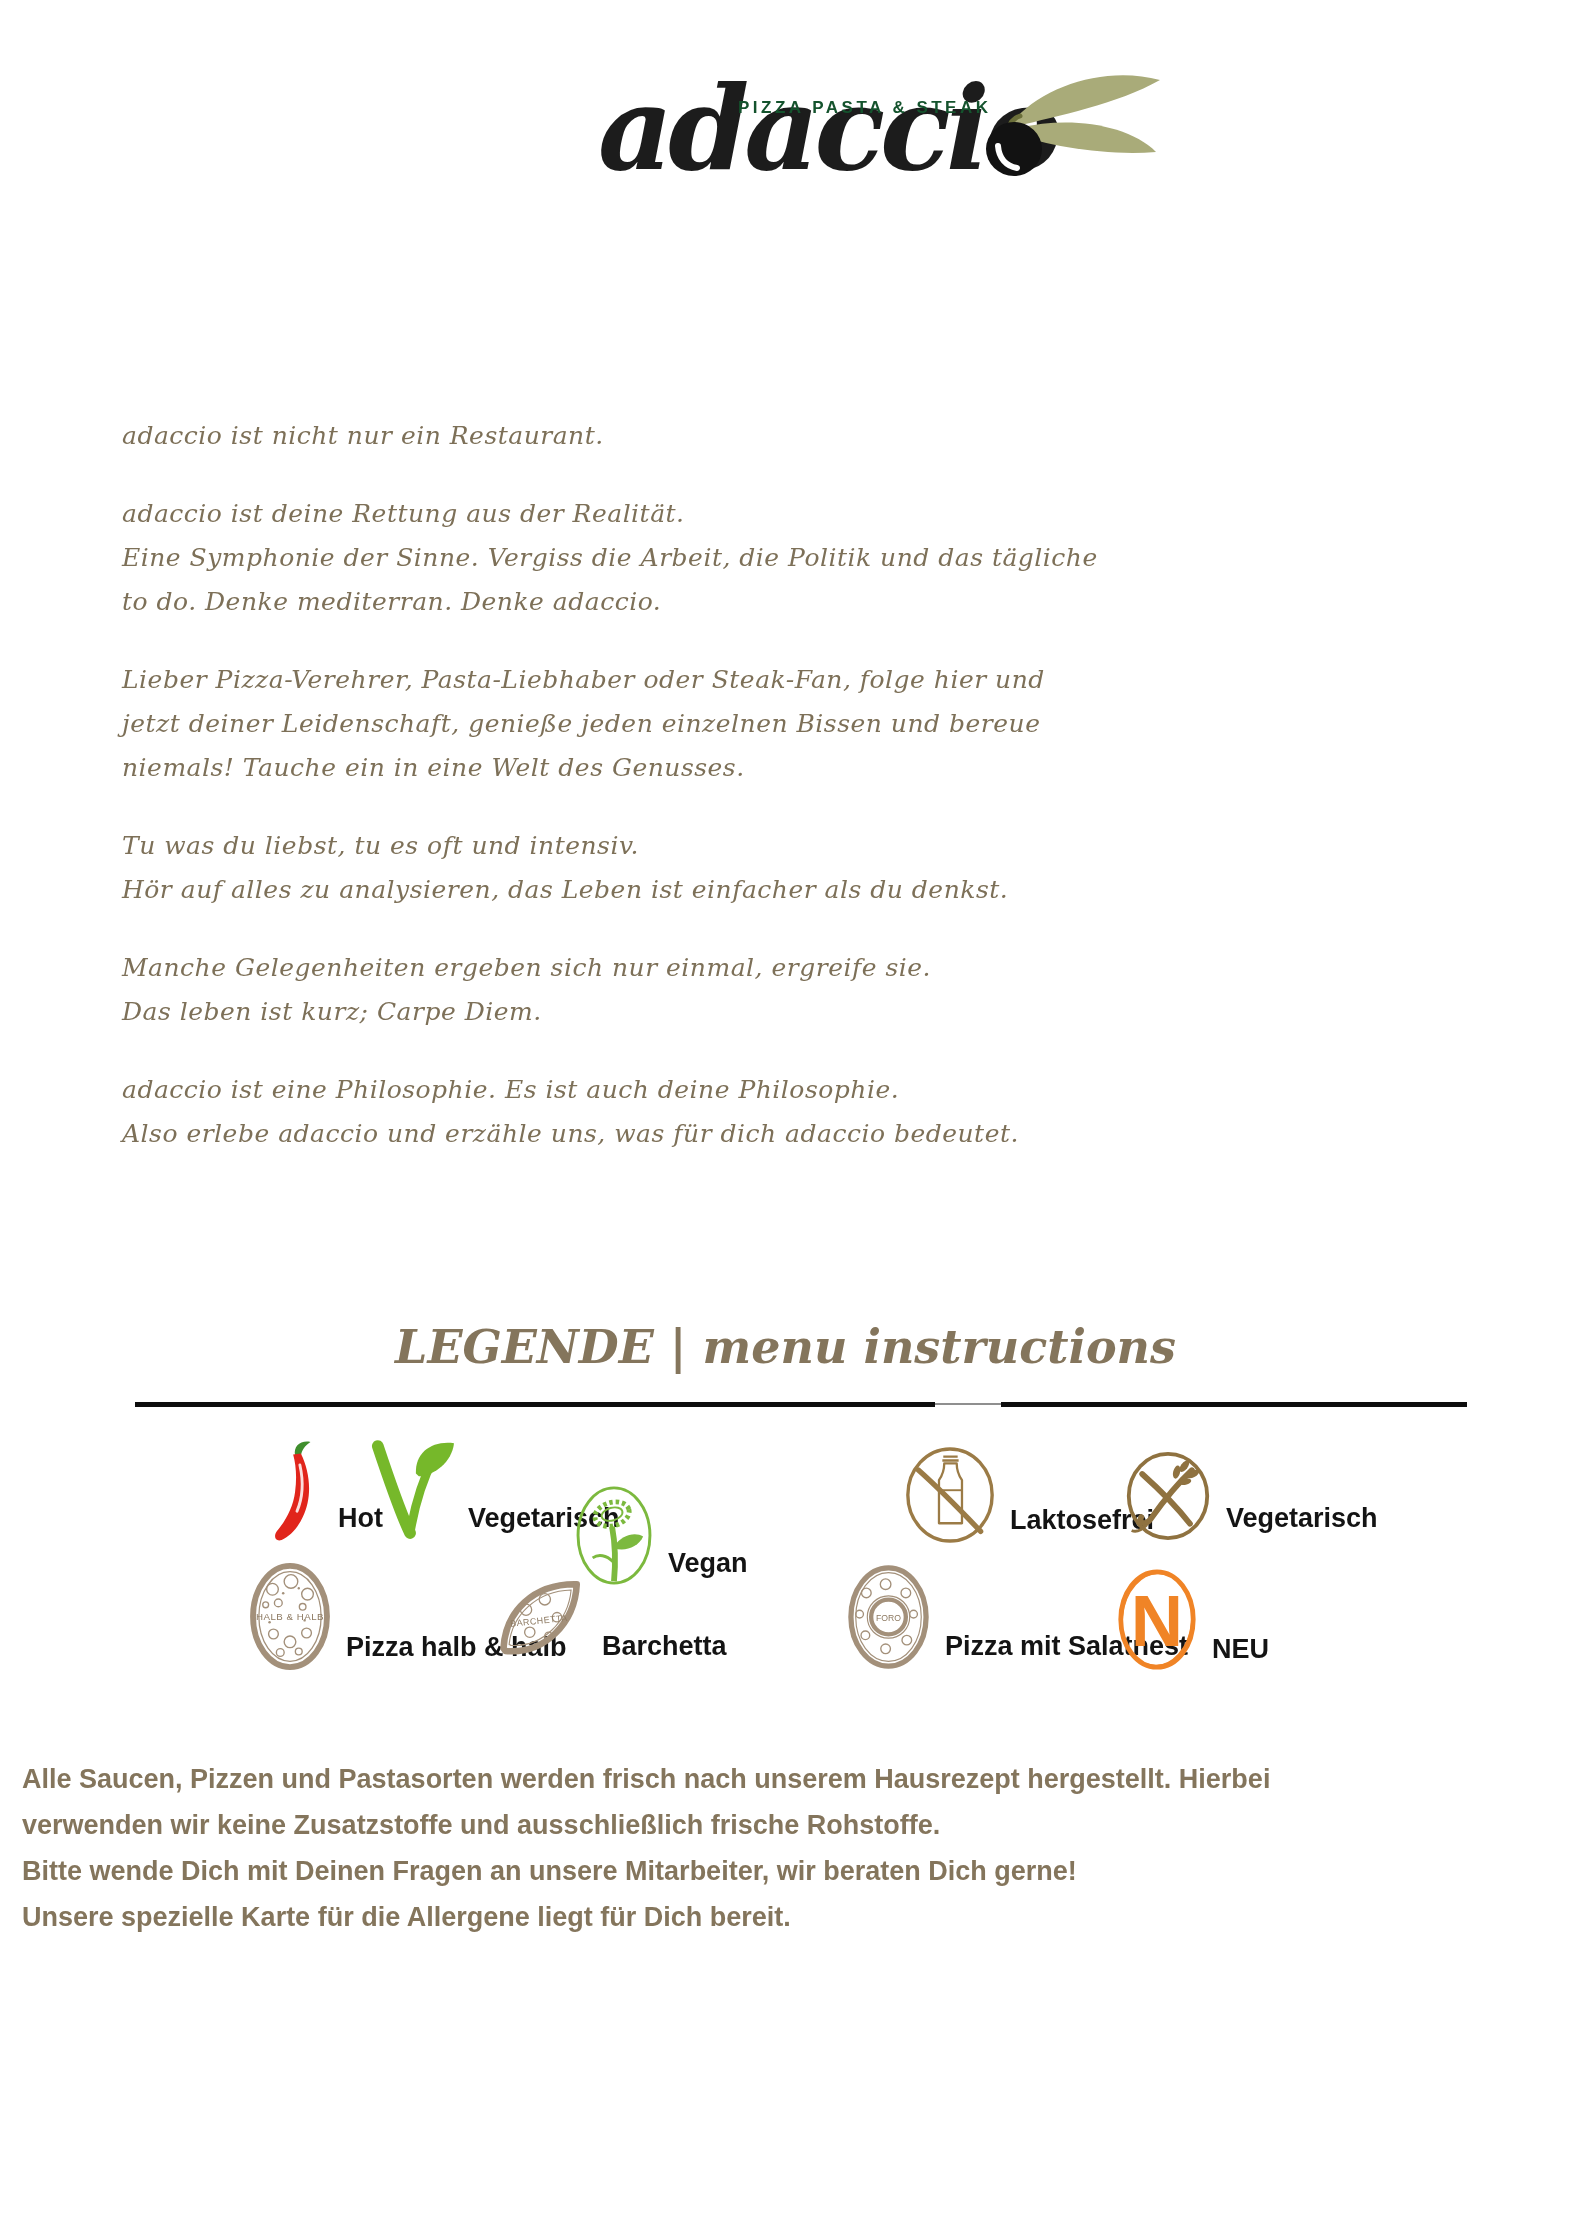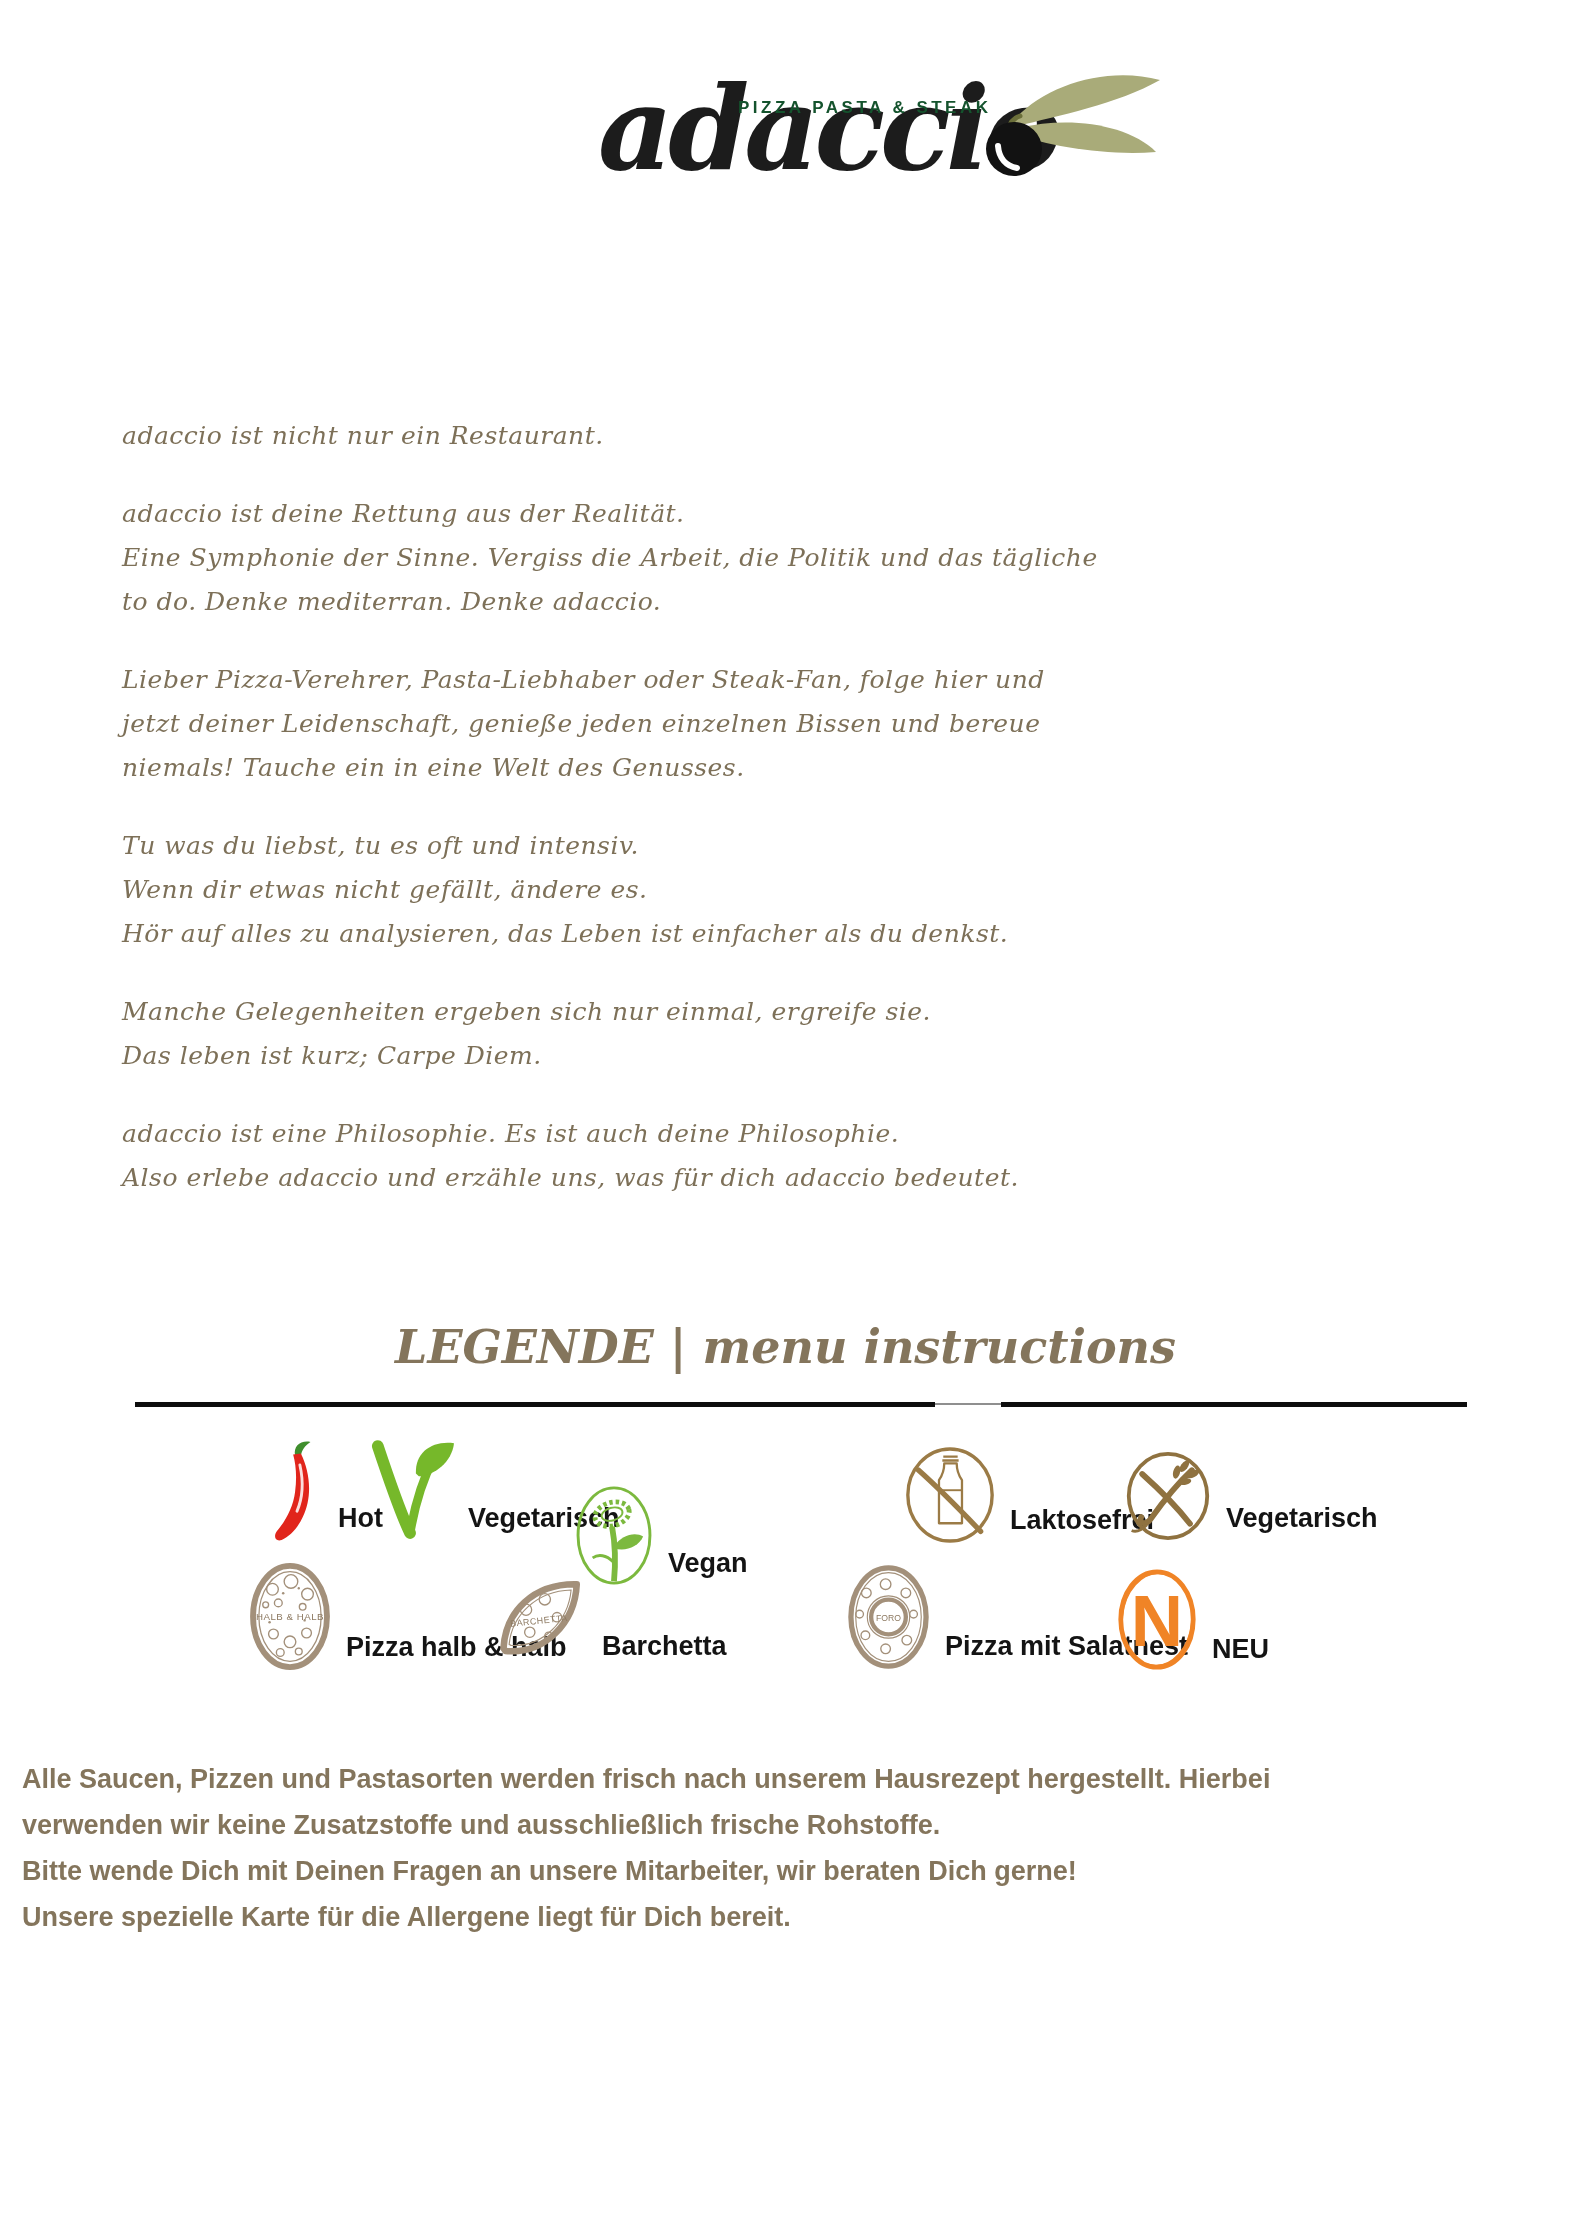--- a/index.html
+++ b/index.html
@@ -60,21 +60,20 @@
       <div class="line">Eine Symphonie der Sinne. Vergiss die Arbeit, die Politik und das tägliche</div>
       <div class="line">to do. Denke mediterran. Denke adaccio.</div>
     </div>
     <div class="para">
       <div class="line">Lieber Pizza-Verehrer, Pasta-Liebhaber oder Steak-Fan, folge hier und</div>
       <div class="line">jetzt deiner Leidenschaft, genieße jeden einzelnen Bissen und bereue</div>
       <div class="line">niemals! Tauche ein in eine Welt des Genusses.</div>
     </div>
     <div class="para">
       <div class="line">Tu was du liebst, tu es oft und intensiv.</div>
-      <div class="line">Wenn dir etwas nicht gefällt, ändere es.</div>
       <div class="line">Hör auf alles zu analysieren, das Leben ist einfacher als du denkst.</div>
     </div>
     <div class="para">
       <div class="line">Manche Gelegenheiten ergeben sich nur einmal, ergreife sie.</div>
       <div class="line">Das leben ist kurz; Carpe Diem.</div>
     </div>
     <div class="para">
       <div class="line">adaccio ist eine Philosophie. Es ist auch deine Philosophie.</div>
       <div class="line">Also erlebe adaccio und erzähle uns, was für dich adaccio bedeutet.</div>
     </div>

